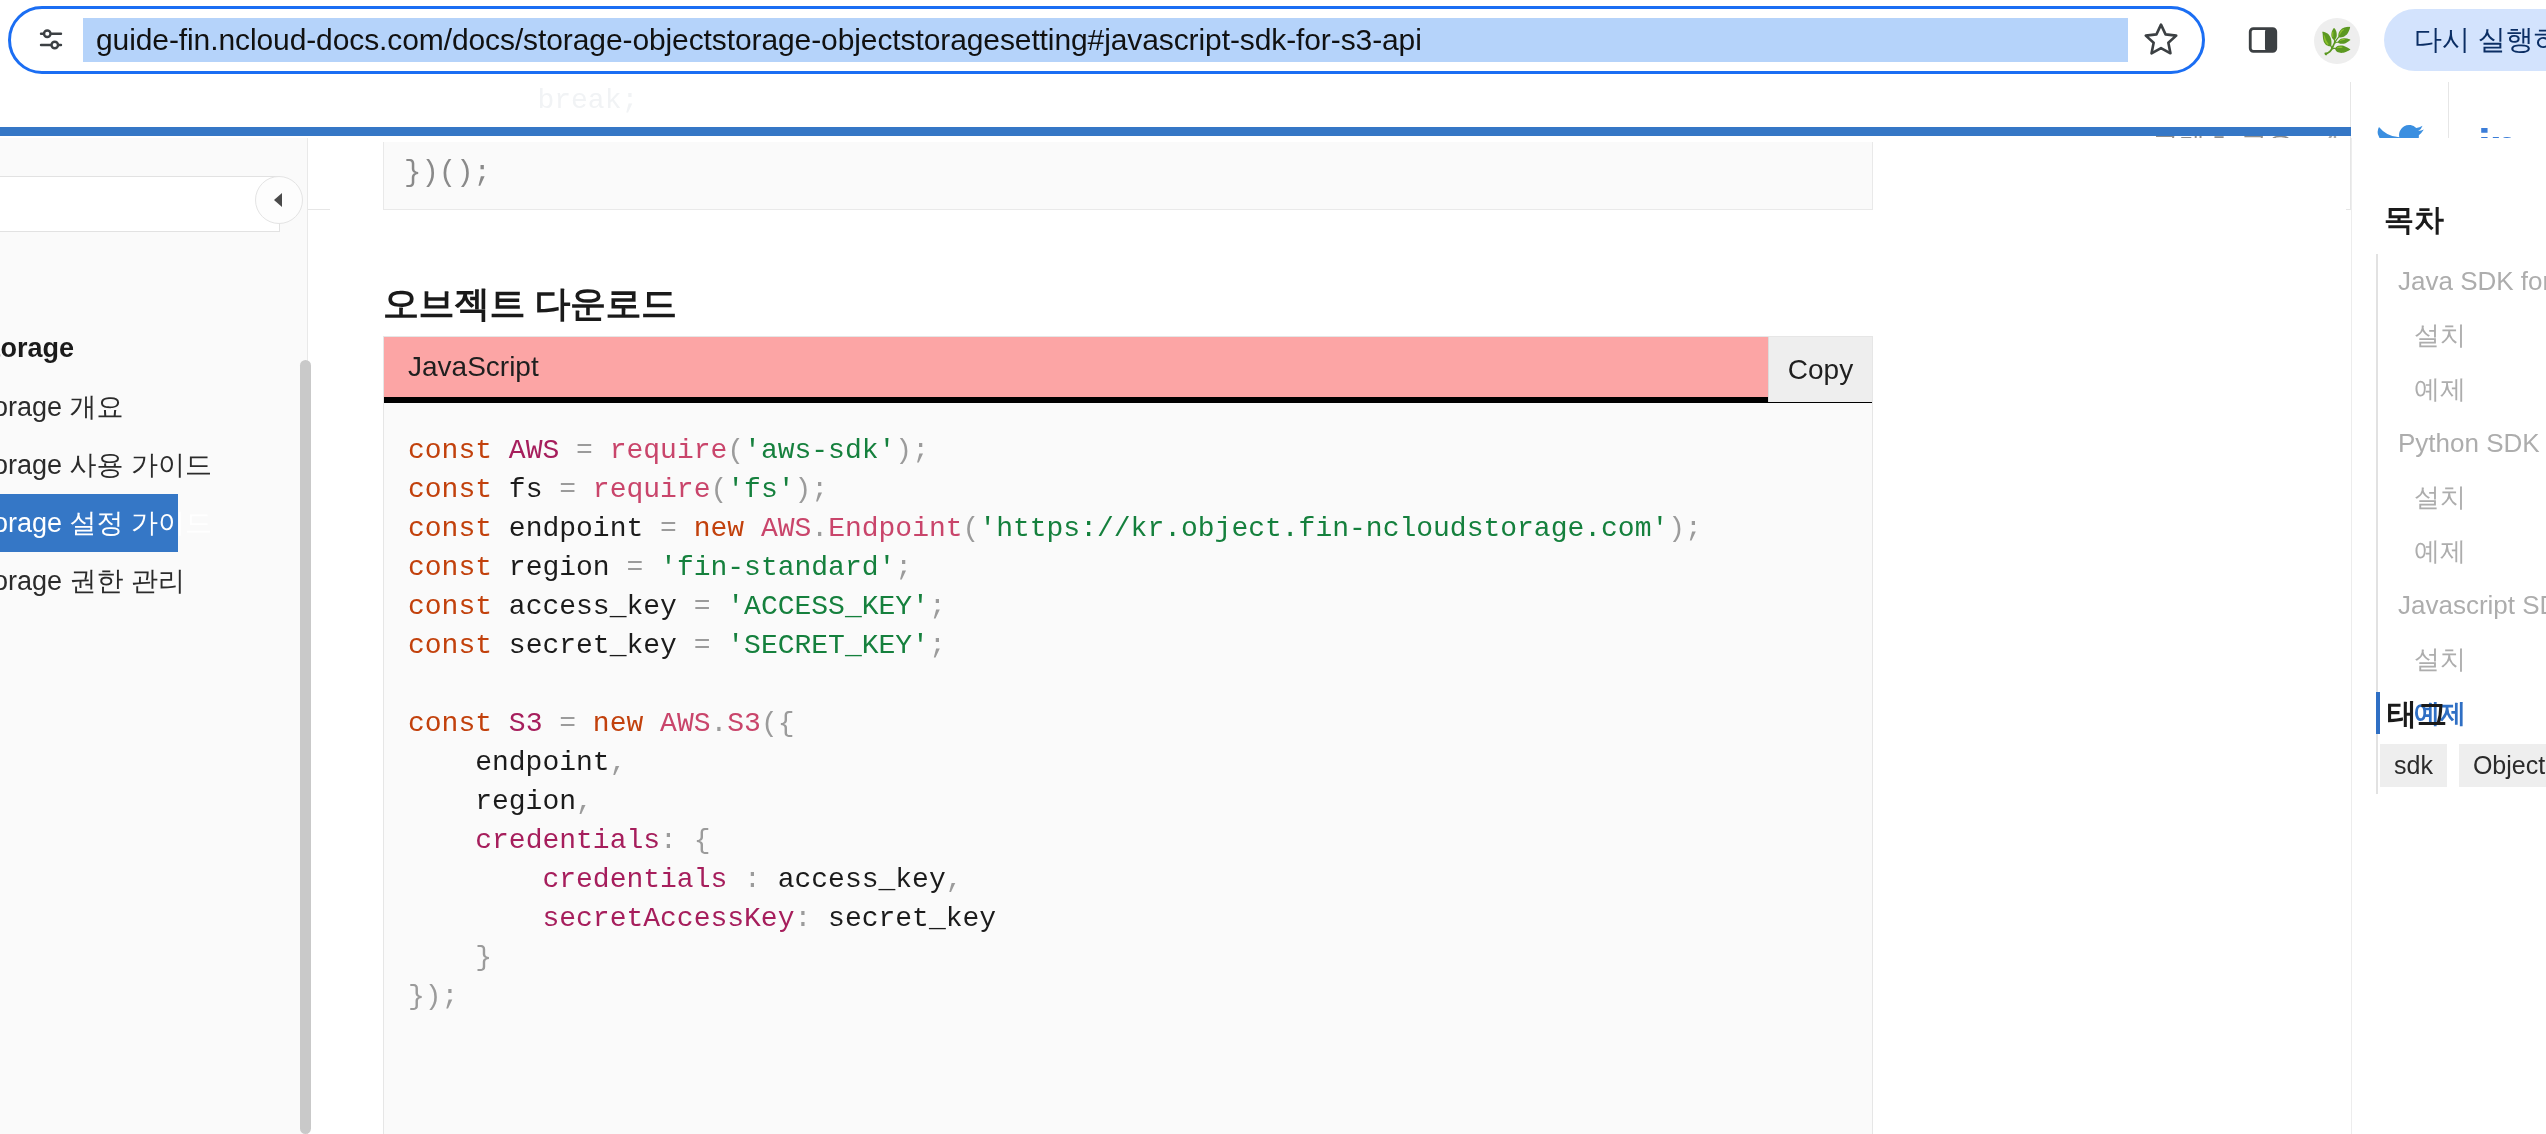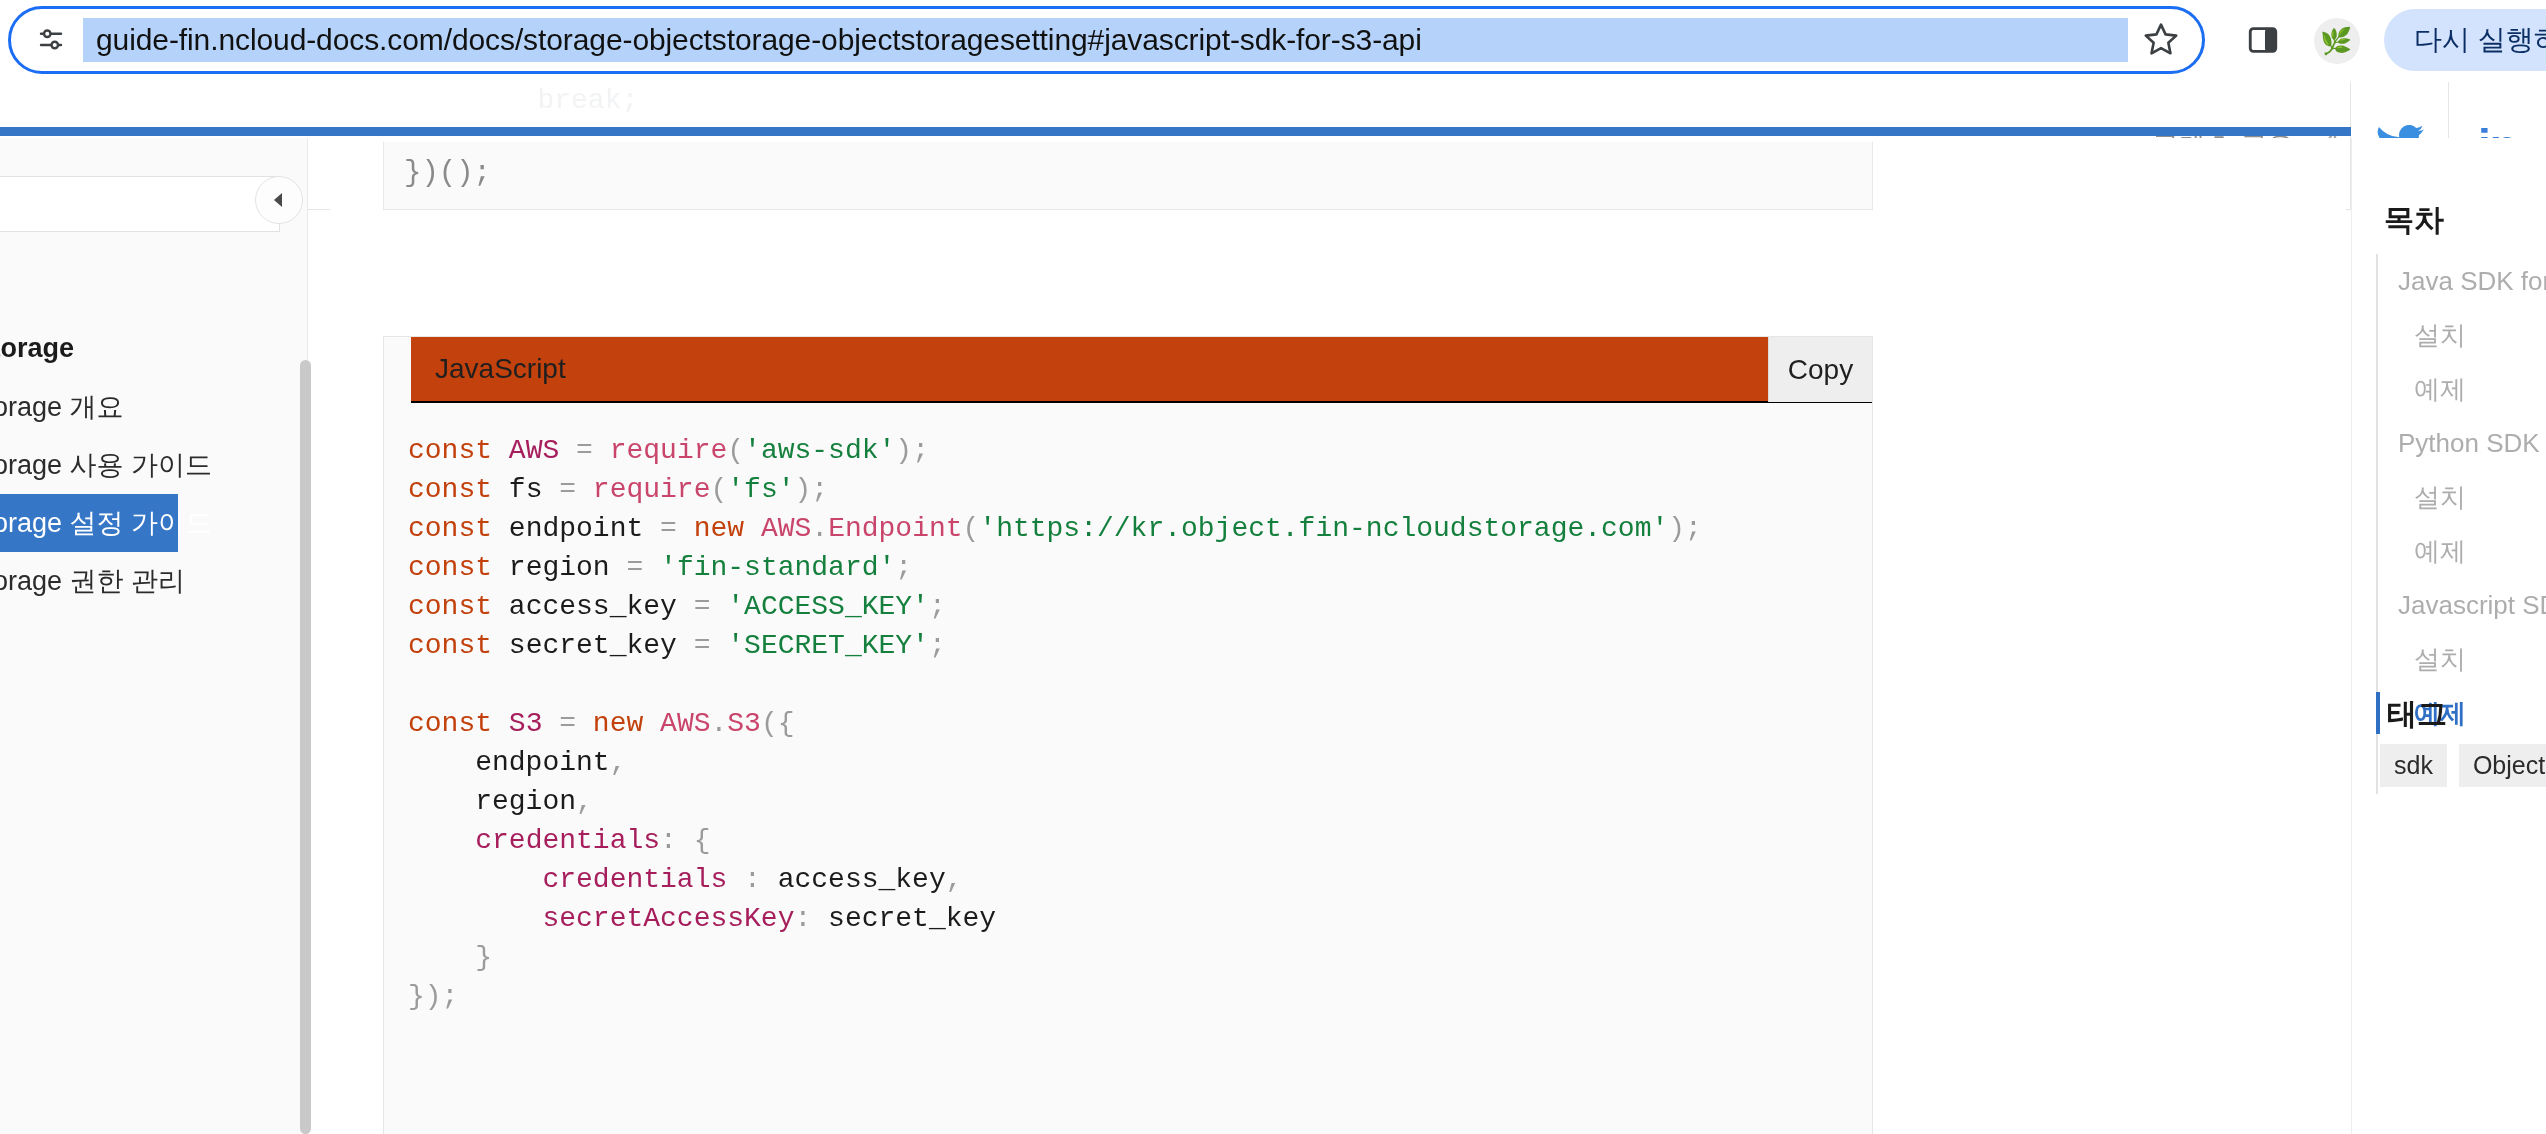--- a/index.html
+++ b/index.html
@@ -227,23 +227,23 @@
 
   #code-card {
     position: absolute; left: 53px; top: 198px;
     width: 1490px; height: 800px;
     border: 1px solid #e6e6e6;
     background: #fafafa;
   }
   #code-card-header {
     position: relative;
     height: 66px;
-    background: #c2410c;
-    border-bottom: 2px solid #000000;
-    display: flex; align-items: center; margin-left: 27px;
+    background: #fca5a5;
+    border-bottom: 6px solid #000000;
+    display: flex; align-items: center;
   }
   #code-lang-label {
     padding-left: 24px;
     font-size: 28px; color: #1f1f1f;
   }
   #copy-button {
     position: absolute; right: 0; top: 0;
     height: 65px; width: 104px;
     display: flex; align-items: center; justify-content: center;
     font-size: 28px; color: #1f1f1f;
@@ -408,20 +408,21 @@
       </svg>
     </span>
   </div>
 
   <div id="main">
 
     <div id="prev-code-block">
       <div id="prev-code-text">})();</div>
     </div>
 
+    <h2 id="section-heading">오브젝트 다운로드</h2>
 
     <div id="code-card">
       <div id="code-card-header">
         <span id="code-lang-label">JavaScript</span>
         <span id="copy-button">Copy</span>
       </div>
       <pre id="code-body"><span><span class="tok-kw">const </span><span class="tok-cls">AWS</span><span class="tok-op"> = </span><span class="tok-fn">require</span><span class="tok-punc">(</span><span class="tok-str">'aws-sdk'</span><span class="tok-punc">);</span></span>
 <span><span class="tok-kw">const </span><span class="tok-plain">fs</span><span class="tok-op"> = </span><span class="tok-fn">require</span><span class="tok-punc">(</span><span class="tok-str">'fs'</span><span class="tok-punc">);</span></span>
 <span><span class="tok-kw">const </span><span class="tok-plain">endpoint</span><span class="tok-op"> = </span><span class="tok-kw">new </span><span class="tok-fn">AWS</span><span class="tok-punc">.</span><span class="tok-fn">Endpoint</span><span class="tok-punc">(</span><span class="tok-str">'https://kr.object.fin-ncloudstorage.com'</span><span class="tok-punc">);</span></span>
 <span><span class="tok-kw">const </span><span class="tok-plain">region</span><span class="tok-op"> = </span><span class="tok-str">'fin-standard'</span><span class="tok-punc">;</span></span>

